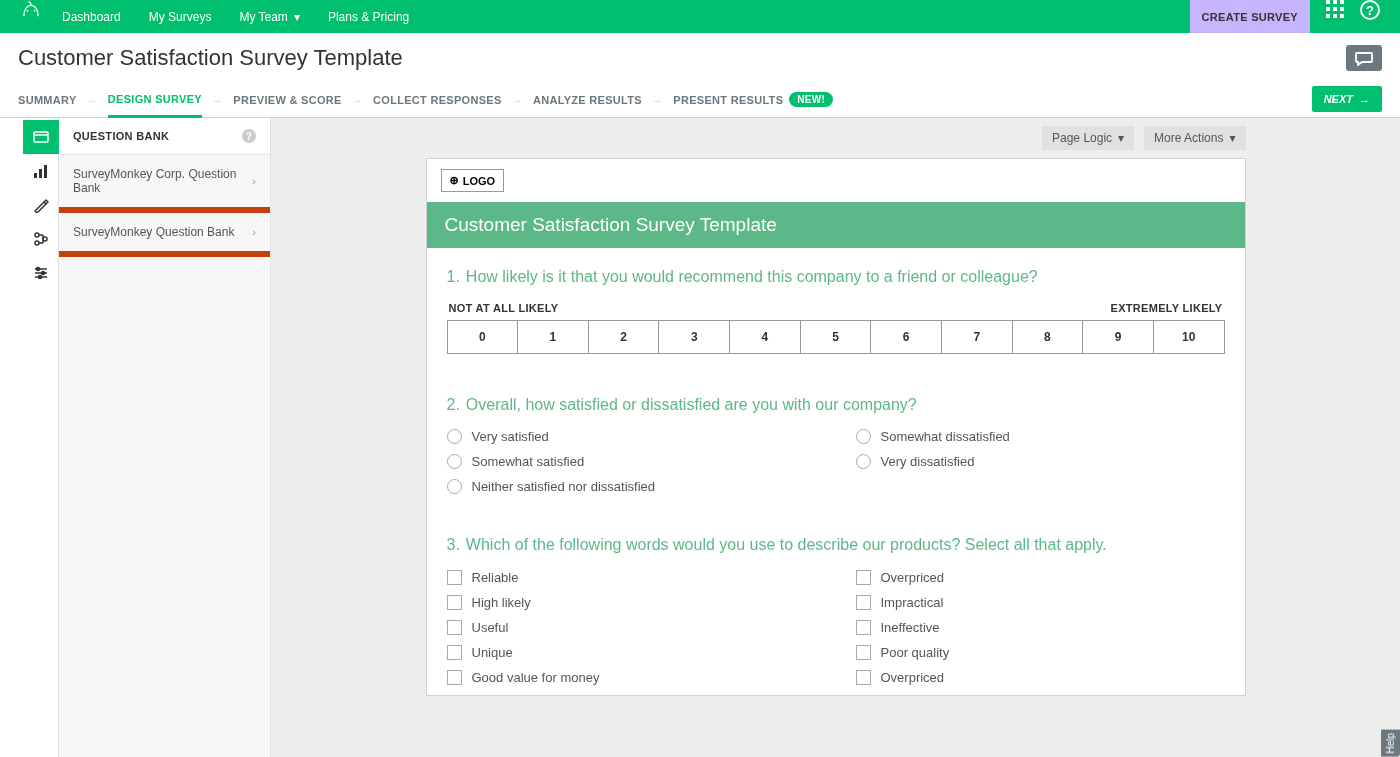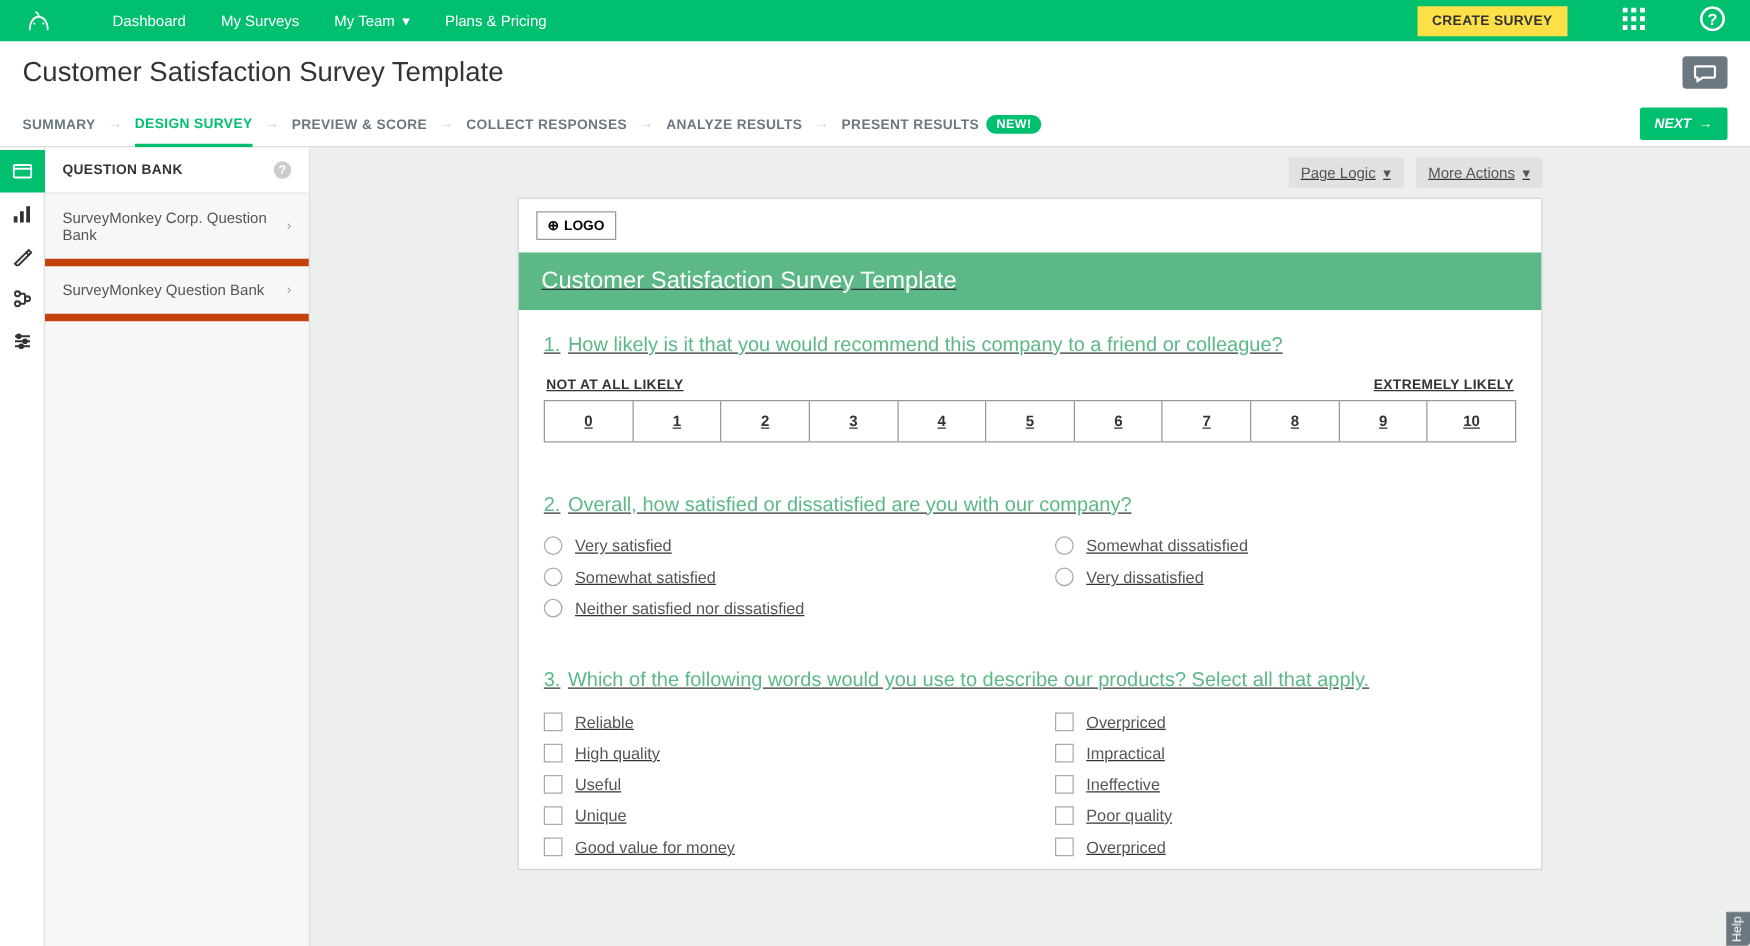--- a/index.html
+++ b/index.html
@@ -1,59 +1,59 @@
 <!DOCTYPE html>
 <html><head>
 <meta charset="utf-8">
 <style>
 * { box-sizing: border-box; margin: 0; padding: 0; }
 body { font-family: -apple-system, BlinkMacSystemFont, "Segoe UI", Helvetica, Arial, sans-serif; font-size: 13px; color: #333; background: #fff; }
 
 
-.top-nav { background: #00BF6F; height: 33px; display: flex; align-items: center; padding: 0 20px; color: #fff; gap: 28px; }
+.top-nav { background: #00BF6F; height: 33px; display: flex; padding: 0 20px; color: #fff; }
 .top-nav .logo-icon { width: 22px; height: 18px; margin-right: 20px; opacity: 0.95; }
 .top-nav .nav-links { display: flex; gap: 28px; font-size: 12px; font-weight: 500; }
 .top-nav .nav-links a { color: #fff; text-decoration: none; display: flex; align-items: center; gap: 6px; }
 .top-nav .spacer { flex: 1; }
-.top-nav .create-btn { background: #fde047; color: #333; border: none; font-weight: 700; font-size: 11px; padding: 6px 12px; letter-spacing: 0.3px; cursor: pointer; }
+.top-nav .create-btn { background: #c4b5fd; color: #333; border: none; font-weight: 700; font-size: 11px; padding: 6px 12px; letter-spacing: 0.3px; cursor: pointer; }
 .top-nav .grid-icon { margin: 0 16px; cursor: pointer; }
 .top-nav .help-icon { cursor: pointer; }
 
 
 .title-bar { display: flex; align-items: center; padding: 12px 18px 10px; }
 .title-bar h1 { font-size: 22px; font-weight: 400; color: #333; flex: 1; }
 .title-bar .comment-btn { background: #6B787F; color: #fff; border-radius: 3px; width: 36px; height: 26px; display: flex; align-items: center; justify-content: center; cursor: pointer; }
 
 
 .steps { display: flex; align-items: center; padding: 0 18px; border-bottom: 1px solid #D0D2D3; font-size: 11px; font-weight: 700; color: #6B787F; letter-spacing: 0.3px; }
 .steps .step { padding: 12px 0 10px; cursor: pointer; }
 .steps .step.active { color: #00BF6F; border-bottom: 3px solid #00BF6F; margin-bottom: -1px; }
 .steps .arrow { color: #ccc; margin: 0 10px; font-size: 11px; }
 .steps .badge-new { background: #00BF6F; color: #fff; font-size: 10px; font-weight: 700; border-radius: 10px; padding: 2px 8px; margin-left: 6px; }
 .steps .spacer { flex: 1; }
 .steps .next-btn { background: #00BF6F; color: #fff; border: none; font-weight: 700; font-size: 11px; padding: 7px 12px; border-radius: 2px; display: flex; align-items: center; gap: 6px; cursor: pointer; font-style: italic; }
 
 
-.main { display: flex; height: calc(100vh - 118px); }
+.main { display: flex; height: calc(100vh - 118px); margin-left: 23px; }
 
 
 .left-rail { width: 36px; background: #fff; border-right: 1px solid #E0E0E0; display: flex; flex-direction: column; align-items: center; padding-top: 2px; }
 .left-rail .rail-item { width: 36px; height: 34px; display: flex; align-items: center; justify-content: center; cursor: pointer; color: #333; }
 .left-rail .rail-item.active { background: #00BF6F; color: #fff; }
 
 
 .side-panel { width: 212px; background: #F7F7F7; border-right: 1px solid #E0E0E0; }
 .side-panel .panel-header { display: flex; align-items: center; padding: 11px 14px; font-size: 11px; font-weight: 700; color: #333; letter-spacing: 0.3px; background: #fff; border-bottom: 1px solid #E5E5E5; }
 .side-panel .panel-header .help { margin-left: auto; width: 14px; height: 14px; border-radius: 50%; background: #ccc; color: #fff; font-size: 10px; display: flex; align-items: center; justify-content: center; }
 .side-panel .panel-item { display: flex; align-items: center; padding: 12px 14px; font-size: 12px; color: #555; border-bottom: 6px solid #c2410c; cursor: pointer; }
 .side-panel .panel-item .chev { margin-left: auto; color: #999; font-size: 11px; }
 
 
 .canvas { flex: 1; background: #EDEEEE; overflow-y: auto; display: flex; justify-content: center; }
-.canvas-inner { width: 820px; margin-top: 0; text-decoration: underline; }
+.canvas-inner { width: 820px; margin-top: 0; }
 
 
 .page-actions { display: flex; justify-content: flex-end; gap: 10px; padding: 8px 0; }
 .page-actions .action-btn { background: #E0E2E2; border: none; color: #555; font-size: 12px; padding: 5px 10px; display: flex; align-items: center; gap: 6px; cursor: pointer; }
 
 
 .survey-page { background: #fff; border: 1px solid #D0D2D3; }
 .logo-row { padding: 10px 14px; }
 .logo-btn { border: 1px solid #999; background: #fff; font-size: 11px; font-weight: 700; padding: 4px 8px; display: inline-flex; align-items: center; gap: 4px; cursor: pointer; }
 .survey-title { background: #5CB886; color: #fff; font-size: 19px; font-weight: 400; padding: 12px 18px; }
@@ -290,21 +290,21 @@
             <span>Which of the following words would you use to describe our products? Select all that apply.</span>
           </div>
           <div class="opt-grid">
             <div class="opt-single">
               <label class="opt">
                   <span class="check-square"></span>
                   <span>Reliable</span>
                 </label>
               <label class="opt">
                   <span class="check-square"></span>
-                  <span>High quality</span>
+                  <span>High likely</span>
                 </label>
               <label class="opt">
                   <span class="check-square"></span>
                   <span>Useful</span>
                 </label>
               <label class="opt">
                   <span class="check-square"></span>
                   <span>Unique</span>
                 </label>
               <label class="opt">

